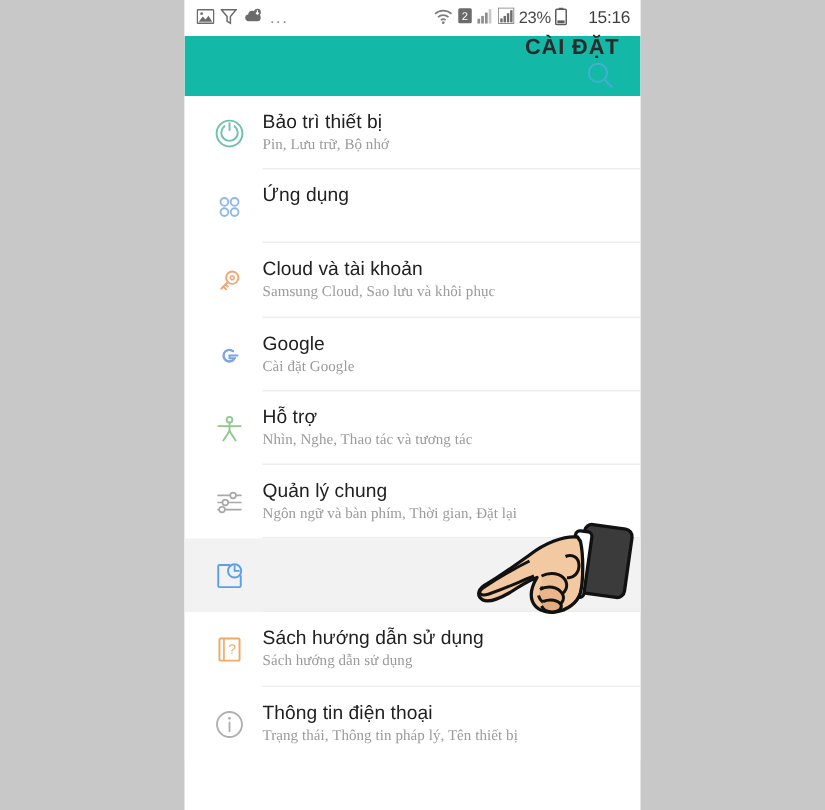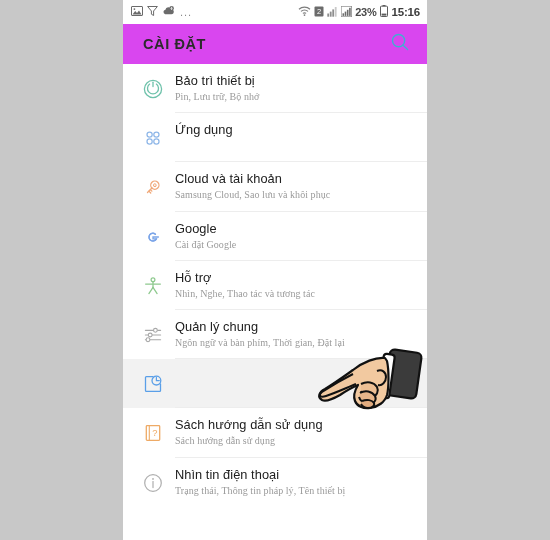--- a/index.html
+++ b/index.html
@@ -51,38 +51,37 @@
     color: #8a8a8a;
     letter-spacing: 1px;
     line-height: 1;
     margin-left: 1px;
   }
   .si { display: block; }
   .battery-pct {
     font-size: 11px;
     color: #4a4a4a;
     letter-spacing: -0.2px;
-    font-weight: bold;
   }
   .clock {
     font-size: 11.5px;
     color: #3d3d3d;
     letter-spacing: -0.2px;
-    margin-left: 1px;
-    font-weight: bold;
+    margin-left: 11px;
   }
 
   
   .app-bar {
     height: 40px;
     display: flex;
-    align-items: center;
+    align-items: flex-end;
     padding: 0 14px 0 20px;
-    background: #d946ef;
+    background: #14b8a6;
     box-sizing: border-box;
+    flex-direction: column;
   }
   .app-title {
     flex: 1;
     font-size: 14.5px;
     font-weight: bold;
     color: #2b2b2b;
     letter-spacing: 0.6px;
   }
   .search-btn {
     width: 26px;
@@ -372,21 +371,21 @@
 
     <div class="row">
       <div class="row-icon">
         <svg width="22" height="22" viewBox="0 0 22 22">
           <circle cx="11" cy="11" r="8.3" fill="none" stroke="#b0b0b0" stroke-width="1.25"></circle>
           <circle cx="11" cy="6.9" r="0.95" fill="#b0b0b0"></circle>
           <line x1="11" y1="9.6" x2="11" y2="15.5" stroke="#b0b0b0" stroke-width="1.25" stroke-linecap="round"></line>
         </svg>
       </div>
       <div class="row-text">
-        <div class="row-title">Nhìn tin điện thoại</div>
+        <div class="row-title">Thông tin điện thoại</div>
         <div class="row-sub">Trạng thái, Thông tin pháp lý, Tên thiết bị</div>
       </div>
 
     </div>
 
   </div>
 </div>
 
 <div id="hand">
   <svg width="110" height="82" viewBox="0 0 110 82">

